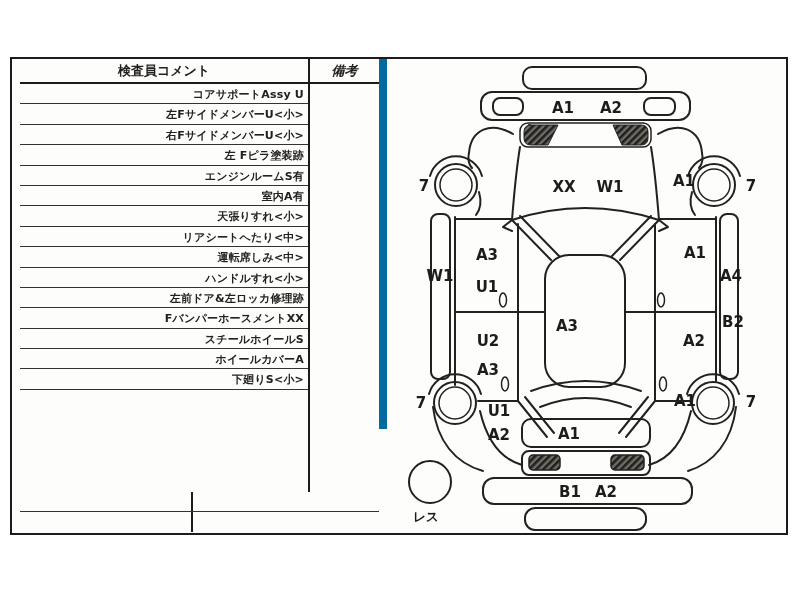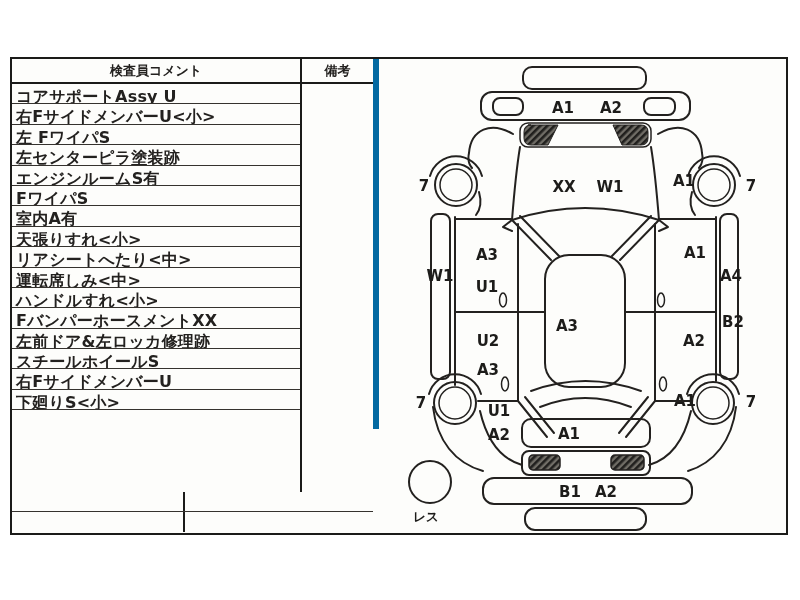--- a/index.html
+++ b/index.html
@@ -1,27 +1,27 @@
 <!DOCTYPE html>
 <html><head>
 <meta charset="utf-8">
 <style>
   html,body{margin:0;padding:0;}
   body{width:800px;height:600px;background:#ffffff;font-family:"DejaVu Sans",sans-serif;color:#23211f;}
   .page{position:relative;width:800px;height:600px;background:#ffffff;overflow:hidden;}
   .sheet{position:absolute;left:10px;top:57px;width:774px;height:474px;border:2px solid #1b1b19;background:#fdfdfb;}
   
-  .table-area{position:absolute;left:0;top:0;width:367px;height:370px;border-right:6px solid #0369a1;box-sizing:border-box;}
+  .table-area{position:absolute;left:8px;top:0;width:367px;height:370px;border-right:8px solid #0369a1;box-sizing:border-box;}
   .thead{display:flex;height:25px;border-bottom:2px solid #1b1b19;box-sizing:border-box;}
   .th{font-weight:bold;font-size:13px;text-align:center;line-height:23px;box-sizing:border-box;}
   .c-comments{width:290px;border-right:2px solid #1b1b19;}
-  .c-biko{flex:1;}
+  .c-biko{flex:1;font-style:italic;}
   .tbody{display:flex;height:408px;box-sizing:border-box;}
   .col-comments{width:290px;border-right:2px solid #1b1b19;box-sizing:border-box;}
-  .trow{height:20.4px;box-sizing:border-box;border-bottom:1px solid #35322e;font-size:16px;font-weight:600;padding:3px 14px 0 4px;white-space:nowrap;overflow:hidden;letter-spacing:0.2px;}
+  .trow{height:20.4px;box-sizing:border-box;border-bottom:1px solid #35322e;font-size:11px;font-weight:600;padding:3px 4px 0 4px;white-space:nowrap;overflow:hidden;letter-spacing:0.2px;text-align:right;}
   .col-biko{flex:1;}
   .bottom-rows{height:41px;box-sizing:border-box;}
   .brow{height:20px;box-sizing:border-box;border-bottom:1px solid #35322e;position:relative;}
   .brow:last-child{border-bottom:none;}
   .bdiv{position:absolute;left:171px;top:0;width:2px;height:100%;background:#1b1b19;}
   
   .diagram{position:absolute;left:367px;top:0;width:419px;height:474px;}
   svg{display:block;}
   .ln{fill:none;stroke:#23211f;stroke-width:2;stroke-linecap:round;stroke-linejoin:round;}
   .ln-thin{fill:none;stroke:#23211f;stroke-width:1.5;}
@@ -35,34 +35,33 @@
   <div class="sheet">
 
     <div class="table-area">
       <div class="thead">
         <div class="th c-comments">検査員コメント</div>
         <div class="th c-biko">備考</div>
       </div>
       <div class="tbody">
         <div class="col-comments">
           <div class="trow">コアサポートAssy U</div>
+          <div class="trow">左FサイドメンバーU&lt;小&gt;</div>
           <div class="trow">右FサイドメンバーU&lt;小&gt;</div>
-          <div class="trow">左 FワイパS</div>
-          <div class="trow">左センターピラ塗装跡</div>
+          <div class="trow">左 Fピラ塗装跡</div>
           <div class="trow">エンジンルームS有</div>
-          <div class="trow">FワイパS</div>
           <div class="trow">室内A有</div>
           <div class="trow">天張りすれ&lt;小&gt;</div>
           <div class="trow">リアシートへたり&lt;中&gt;</div>
           <div class="trow">運転席しみ&lt;中&gt;</div>
           <div class="trow">ハンドルすれ&lt;小&gt;</div>
+          <div class="trow">左前ドア&amp;左ロッカ修理跡</div>
           <div class="trow">FバンパーホースメントXX</div>
-          <div class="trow">左前ドア&amp;左ロッカ修理跡</div>
           <div class="trow">スチールホイールS</div>
-          <div class="trow">右FサイドメンバーU</div>
+          <div class="trow">ホイールカバーA</div>
           <div class="trow">下廻りS&lt;小&gt;</div>
         </div>
         <div class="col-biko"></div>
       </div>
       <div class="bottom-rows">
         <div class="brow">
             <div class="bdiv"></div>
           </div>
         <div class="brow">
             <div class="bdiv"></div>

